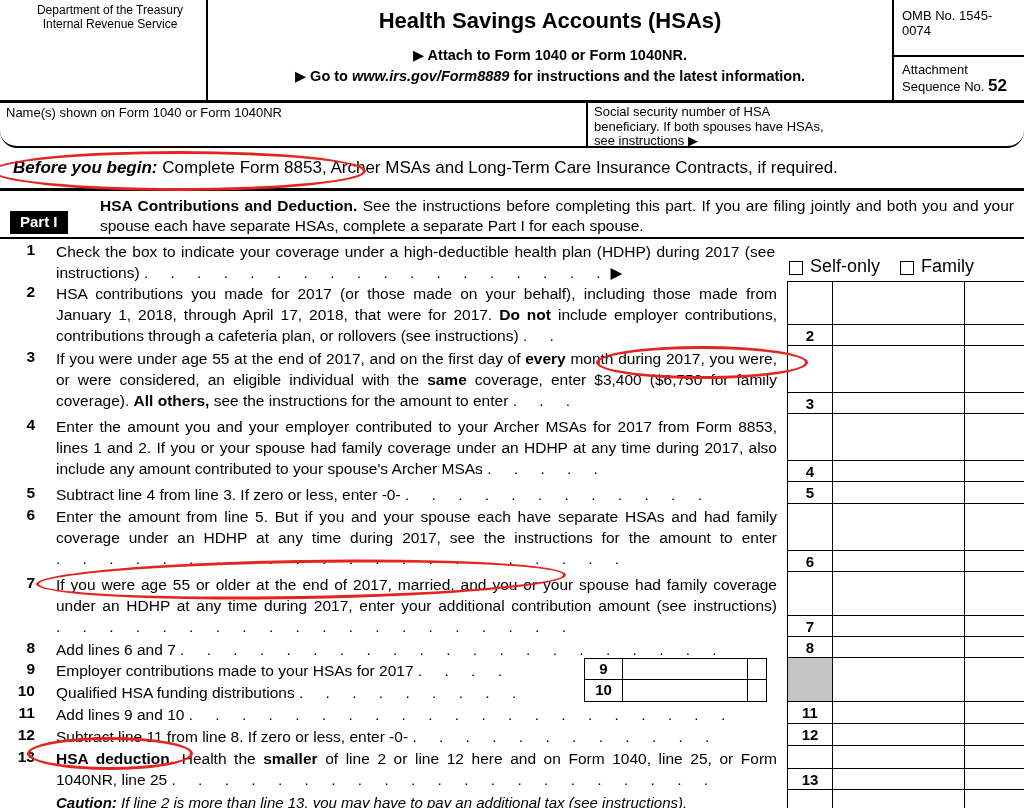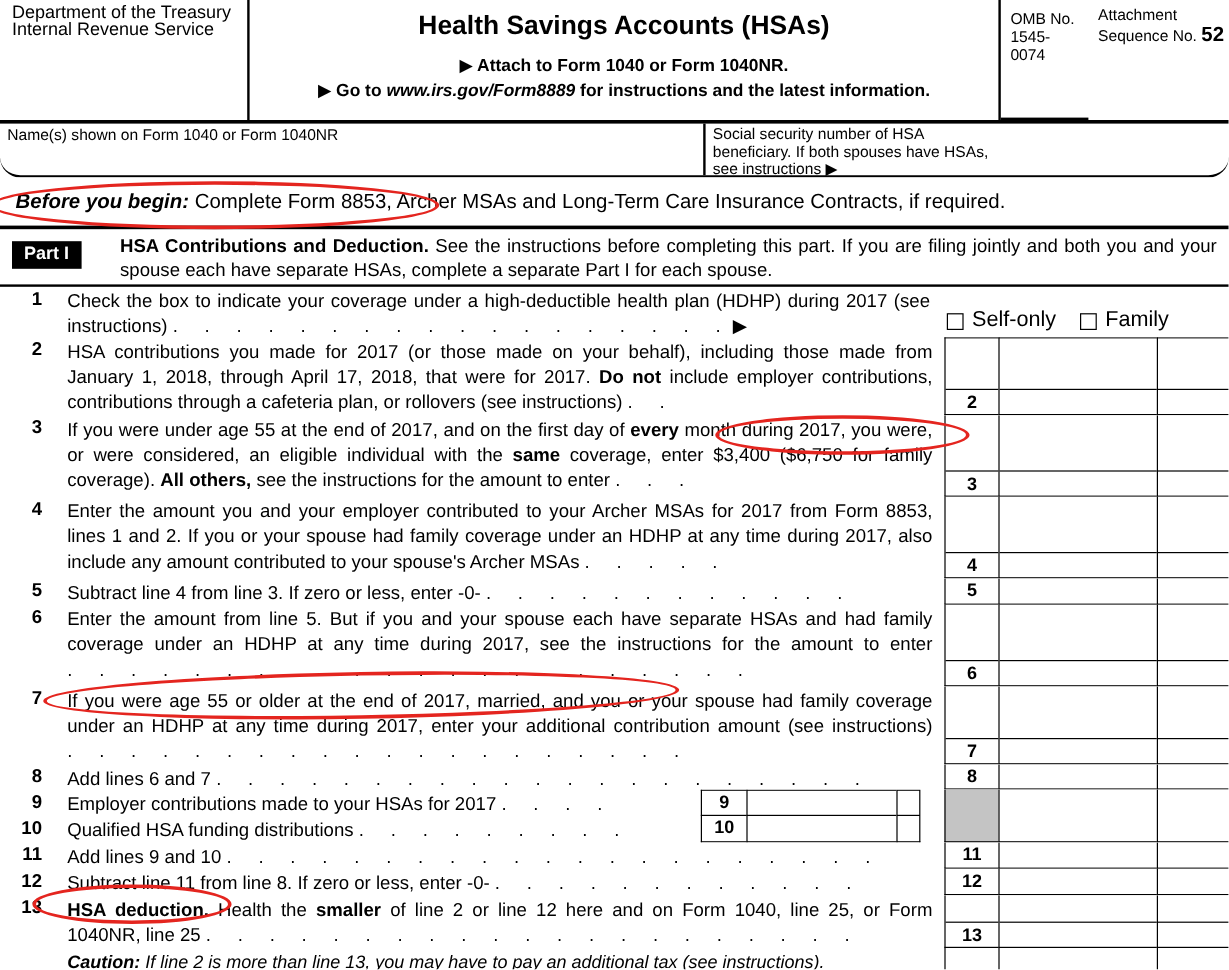--- a/index.html
+++ b/index.html
@@ -8,42 +8,42 @@
     width:1024px; height:808px; position:relative; background:#fff; color:#000;
     font-family:"Liberation Sans","DejaVu Sans",sans-serif;
     display:flex; flex-direction:column; overflow:hidden;
   }
   
   .hdr { display:flex; height:103px; flex:none; border-bottom:3px solid #000; }
   .hdr-left { width:208px; flex:none; border-right:2px solid #000; display:flex; flex-direction:column; }
   .hdr-form { flex:1; display:flex; align-items:center; gap:8px; padding:0 6px 0 10px; border-bottom:2px solid #000; }
   .form-word { font-size:13px; margin-top:6px; }
   .form-num  { font-size:41px; font-weight:700; letter-spacing:.5px; }
-  .hdr-dept  { padding:4px 6px 4px 10px; font-size:15px; line-height:13.5px; }
+  .hdr-dept  { padding:4px 6px 4px 20px; font-size:12px; line-height:13.5px;text-align:center; }
   .hdr-center{ flex:1; display:flex; flex-direction:column; align-items:center; padding:8px 4px 5px; }
   .hdr-title { font-size:22px; font-weight:700; }
   .hdr-attach{ font-size:14.5px; font-weight:700; margin-top:13px; }
   .hdr-goto  { font-size:14.5px; font-weight:700; margin-top:5px; }
   .url { font-style:italic; }
-  .hdr-right { width:192px; flex:none; border-left:2px solid #000; display:flex; flex-direction:row; font-size:13px; }
+  .hdr-right { width:132px; flex:none; border-left:2px solid #000; display:flex; flex-direction:column; font-size:13px; }
   .hdr-omb   { flex:1; padding:8px 4px 0 8px; border-bottom:2px solid #000; }
   .hdr-attseq{ padding:5px 4px 6px 8px; line-height:15.5px; }
   .seq-num   { font-weight:700; font-size:17px; }
   
   .name-row { display:flex; height:45px; flex:none; border-bottom:2.5px solid #000; font-size:13px;border-radius:17px; }
   .name-left{ flex:1; padding:2px 6px; }
   .name-right{ width:438px; flex:none; border-left:2px solid #000; padding:2px 6px; line-height:14.5px; }
   .ssn-label{ max-width:238px; }
   
   .before-row { height:43px; flex:none; border-bottom:3px solid #000; padding:10px 10px 0 13px; font-size:17px; overflow:hidden; }
   .before-lead{ font-weight:700; font-style:italic; }
   
   .part-row { height:48px; flex:none; border-bottom:2px solid #000; position:relative;
               padding:5px 10px 0 100px; font-size:15.5px; line-height:20px; text-align:justify; overflow:hidden; }
-  .part-badge { position:absolute; left:10px; top:10px; background:#000; color:#fff; font-weight:700; font-size:15px; padding:1px 10px 2px; }
+  .part-badge { position:absolute; left:10px; top:20px; background:#000; color:#fff; font-weight:700; font-size:15px; padding:1px 10px 2px; }
   .part-bold { font-weight:700; }
   
   .body { flex:1; display:flex; flex-direction:column; font-size:15.5px; }
   .row  { display:flex; flex:none; overflow:hidden; }
   .txt  { flex:1; display:flex; min-width:0; }
   .lnum { width:44px; flex:none; text-align:right; padding:2px 9px 0 0; font-weight:700; }
   .desc { flex:1; min-width:0; text-align:justify; padding:2px 10px 0 12px; line-height:21px; }
   .dots { word-spacing:18px; white-space:nowrap; }
   .arrow{ font-weight:700; margin-left:10px; }
   .c1 { width:45px;  flex:none; border-left:1.5px solid #000; display:flex; flex-direction:column; justify-content:flex-end; }

